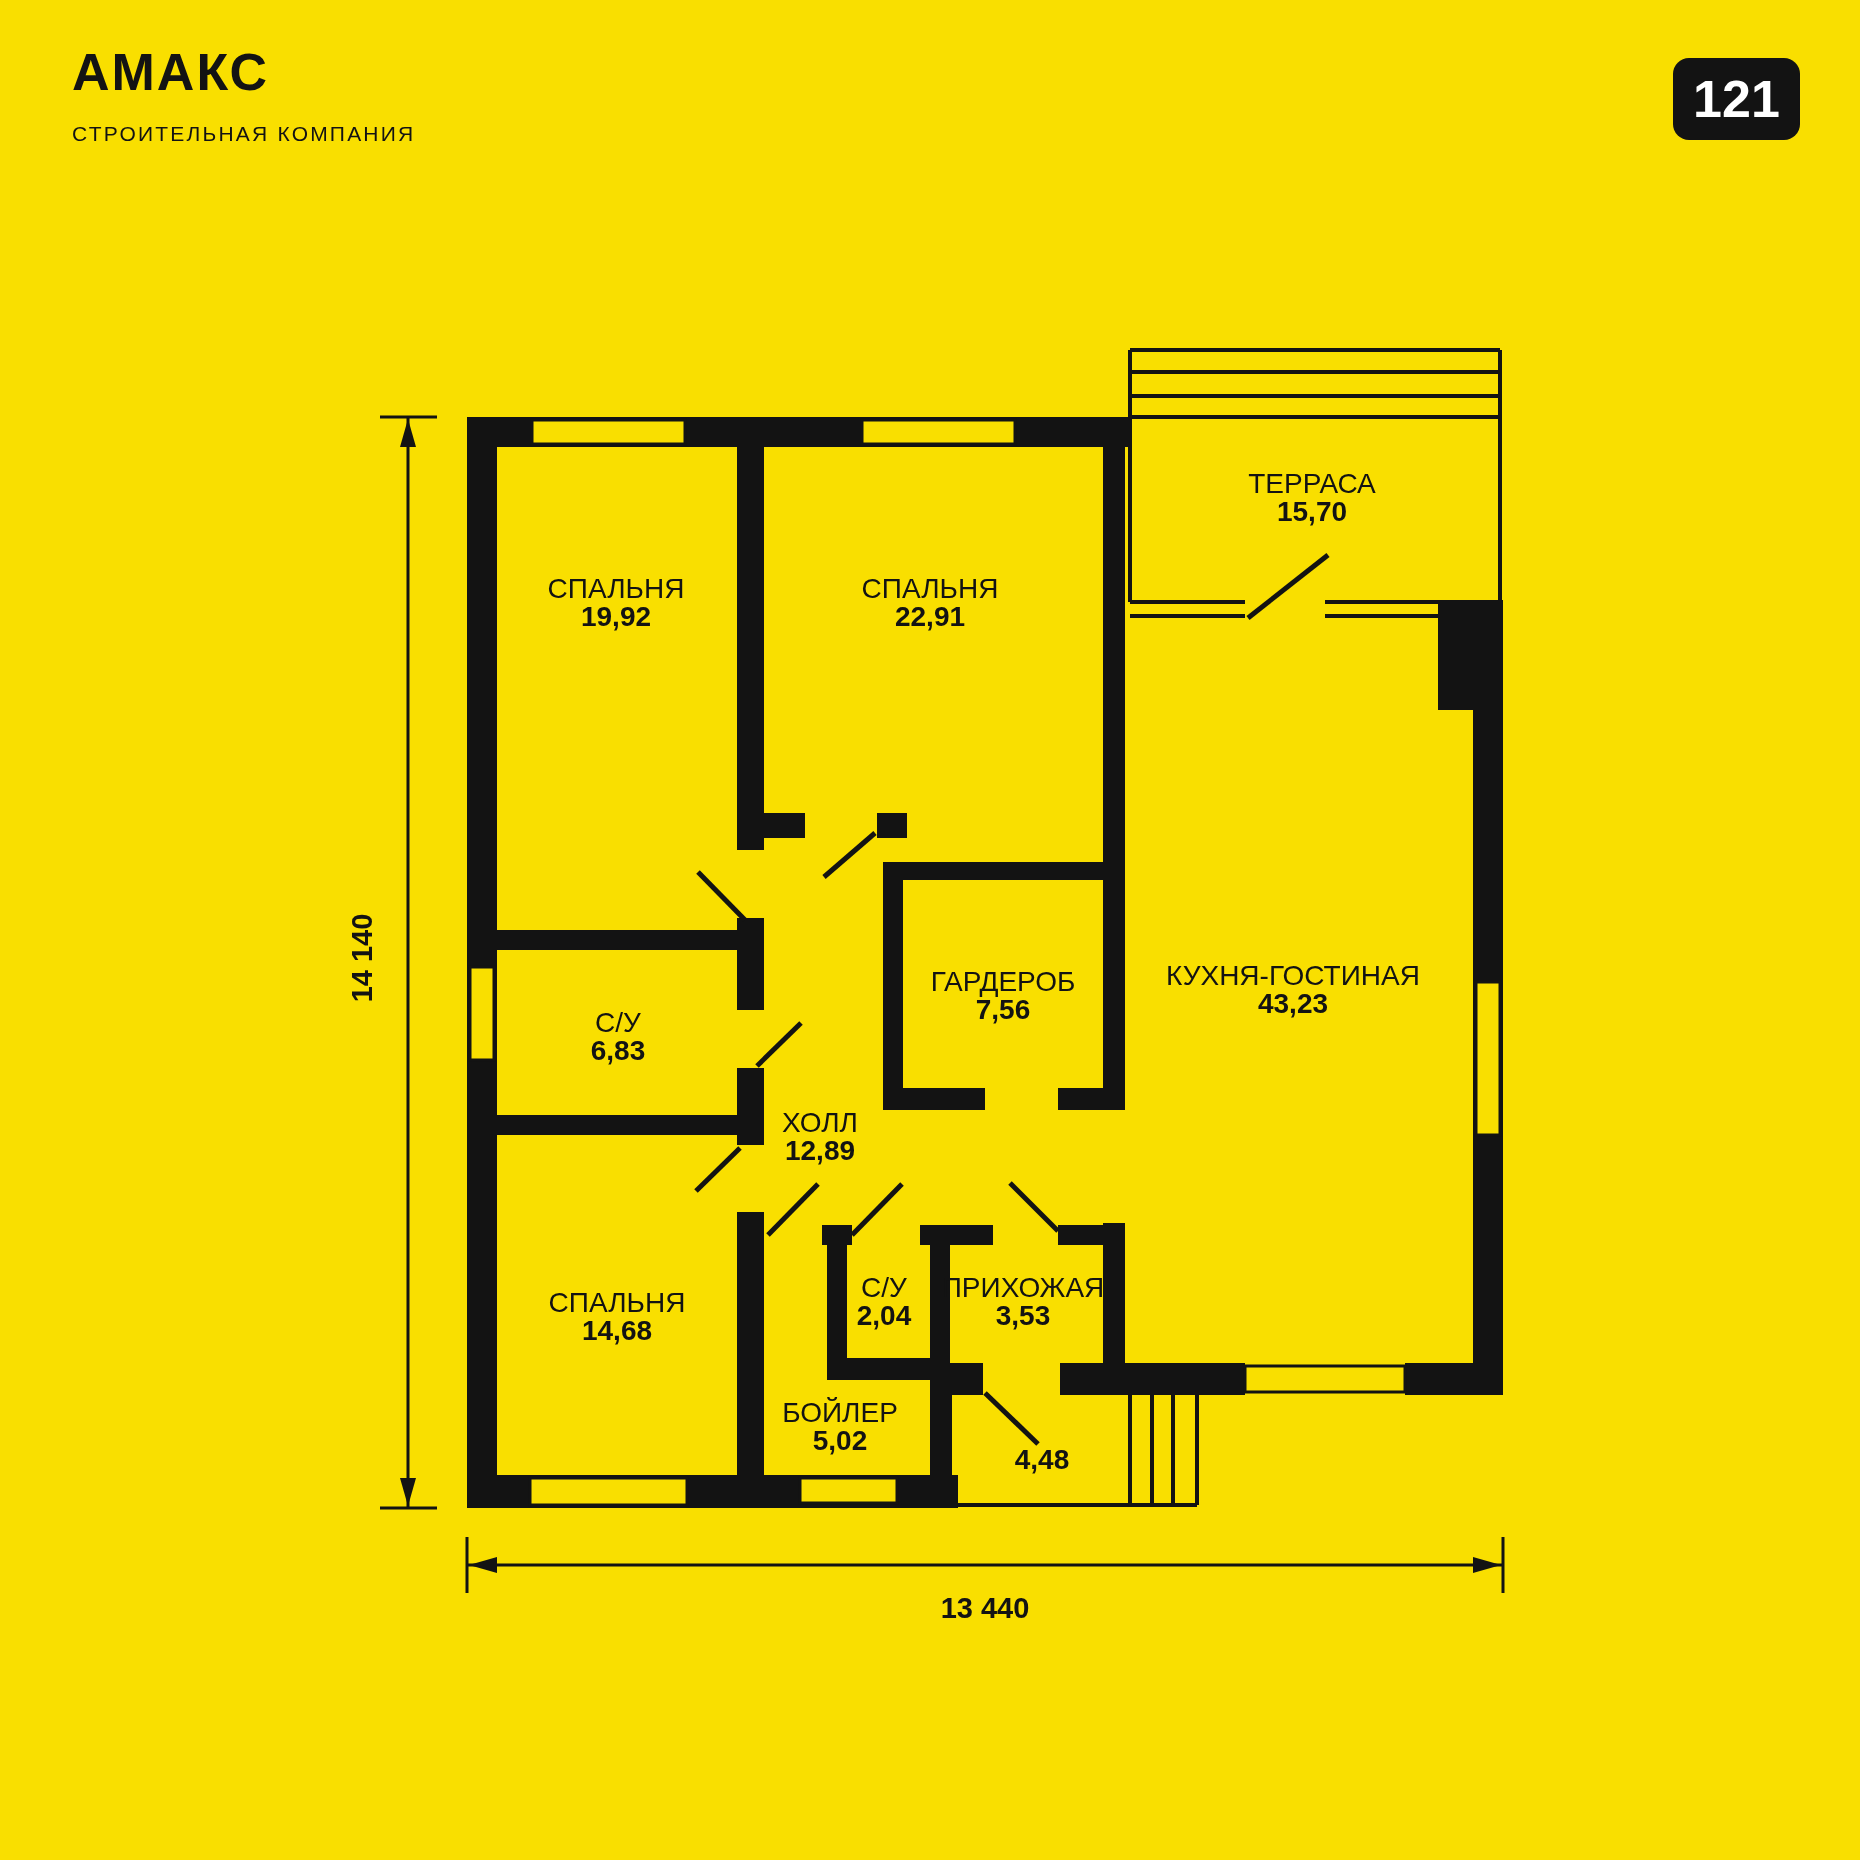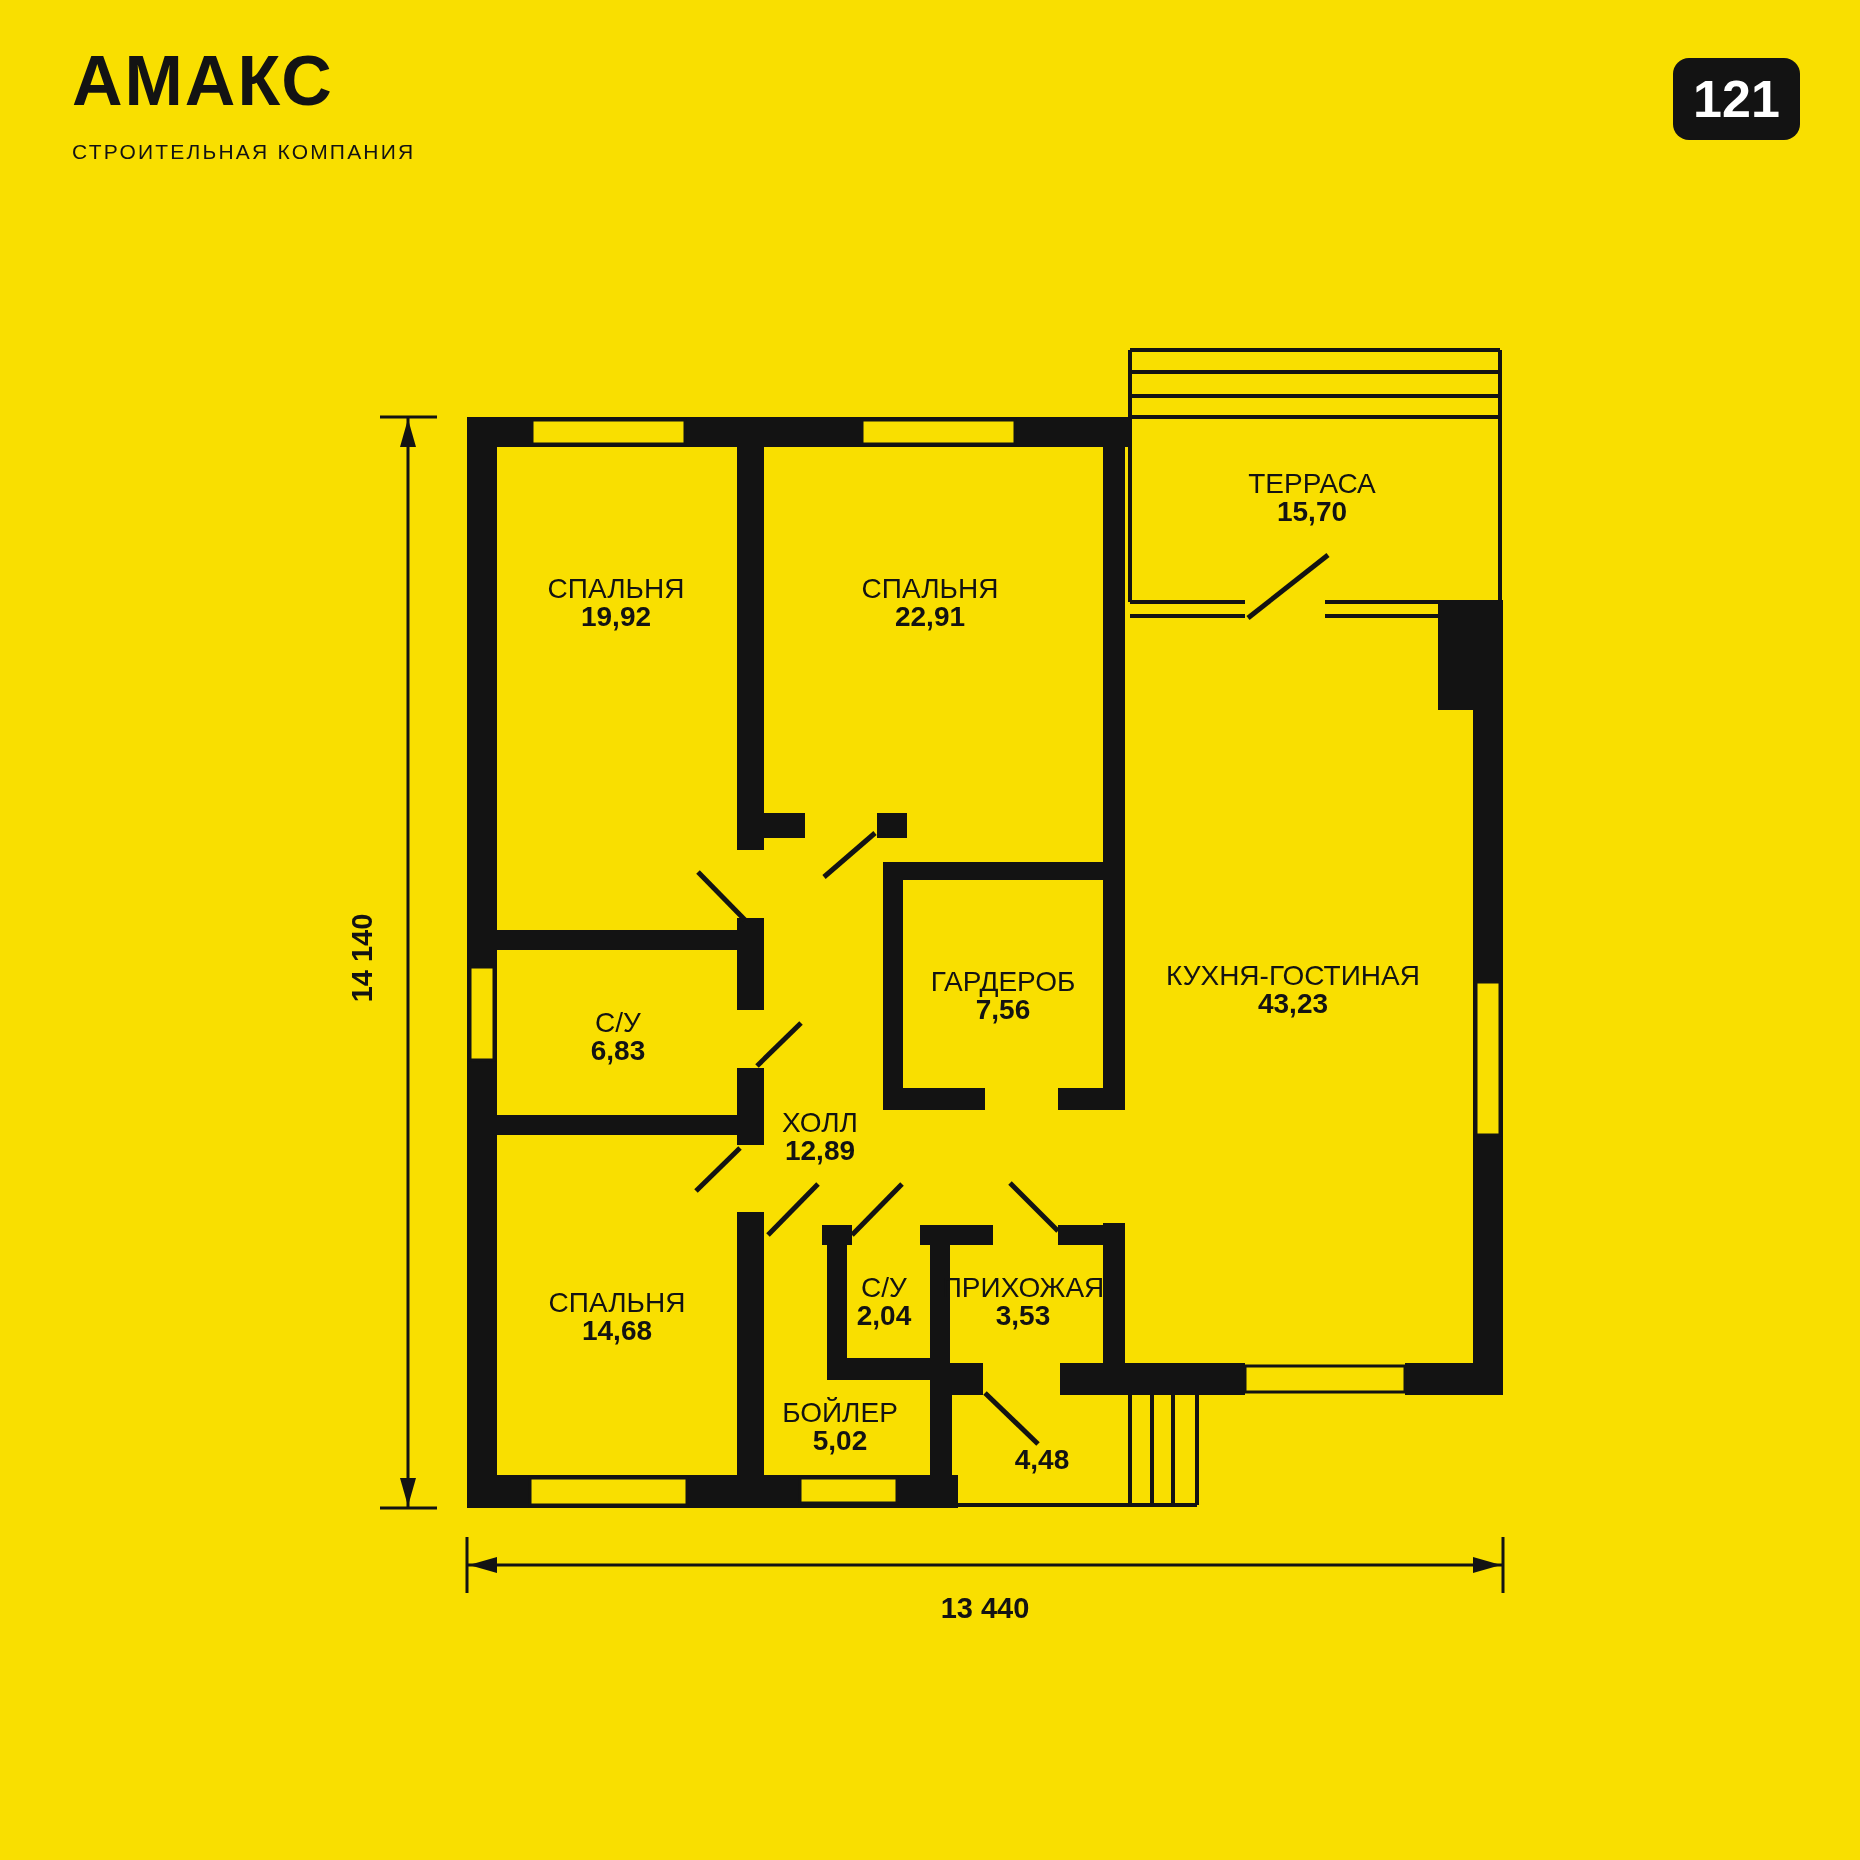--- a/index.html
+++ b/index.html
@@ -7,21 +7,21 @@
     position:relative;
     width:1860px;height:1860px;
     background:#F9DF00;
     overflow:hidden;
     font-family:"Liberation Sans", sans-serif;
     color:#131313;
   }
   
   .logo{position:absolute;left:72px;top:46px;}
   .logo-title{
-    font-size:70px;font-weight:bold;letter-spacing:2px;
+    font-size:52px;font-weight:bold;letter-spacing:2px;
     line-height:1;color:#131313;
   }
   .logo-subtitle{
     margin-top:24px;font-size:21px;letter-spacing:2.2px;
     color:#131313;font-weight:normal;
   }
   .badge{
     position:absolute;right:60px;top:58px;
     width:127px;height:82px;border-radius:16px;
     background:#131313;color:#ffffff;

